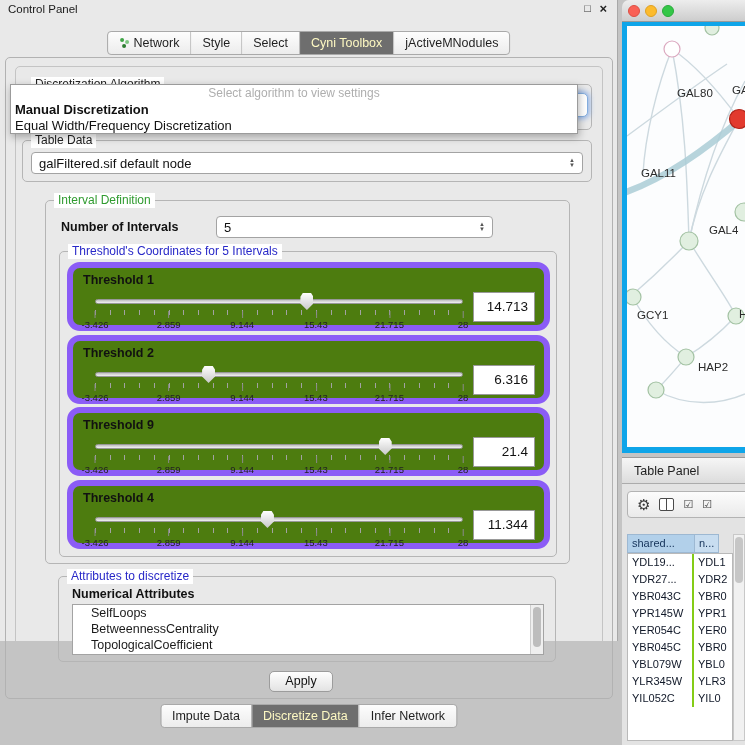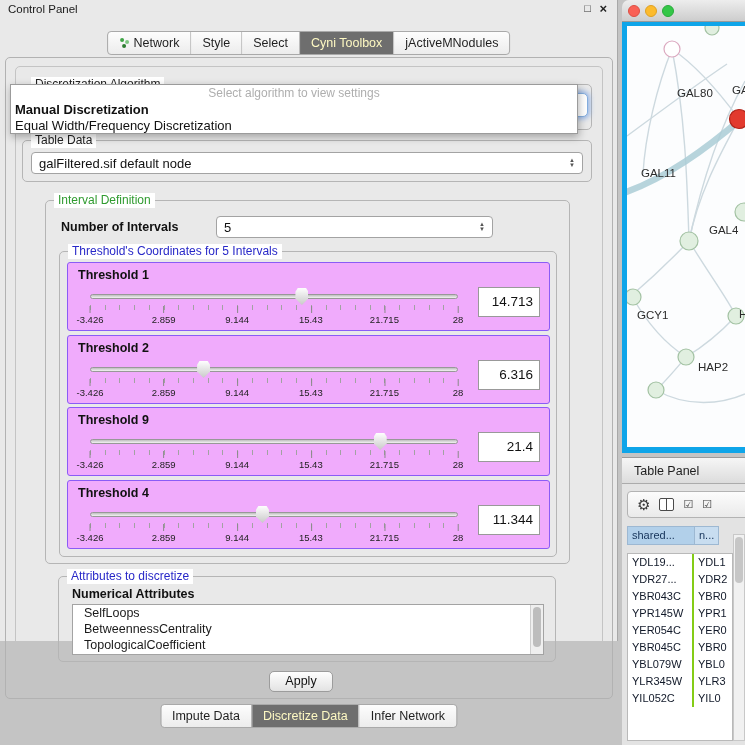--- a/index.html
+++ b/index.html
@@ -42,34 +42,34 @@
   .g-td{left:22px;top:140px;width:570px;height:42px}
   .combo{position:absolute;background:#fff;border:1px solid #a3a3a3;border-radius:4px;display:flex;align-items:center;font-size:13px;color:#111;padding:0 7px}
   .stepper{margin-left:auto;display:flex;flex-direction:column;align-items:center;line-height:5px;font-size:6px;color:#555;padding-left:6px}
   .td-combo{left:8px;right:8px;top:11px;height:22px}
 
   .g-int{left:45px;top:200px;width:525px;height:364px}
   .noi-label{position:absolute;left:15px;top:19px;font-size:12.5px;font-weight:bold;color:#111}
   .noi-combo{left:170px;top:15px;width:277px;height:22px}
 
   .g-thr{left:13px;top:50px;width:498px;height:306px}
-  .thr{position:absolute;left:7px;width:483px;height:69px;border:1px solid #8b5cf6;border-radius:3px;background:#f0abfc}
+  .thr{position:absolute;left:7px;width:483px;height:69px;border:6px solid #8b5cf6;border-radius:13px;background:#4d7c0f}
   .thr-label{position:absolute;left:10px;top:5px;font-size:12.5px;font-weight:bold;color:#111}
   .valbox{position:absolute;right:9px;top:24px;width:62px;height:30px;background:#fff;border:1px solid #999;font-size:13.5px;color:#111;text-align:right;line-height:28px;padding-right:6px}
   .slider{position:absolute;left:22px;top:24px;width:368px;height:42px}
   .track{position:absolute;left:0;right:0;top:7px;height:5px;background:linear-gradient(#bfbfbf,#f2f2f2);border:1px solid #989898;border-radius:3px}
   .thumb{position:absolute;top:1px;width:13px;height:17px;margin-left:-7px;background:linear-gradient(#fefefe,#c9c9c9);clip-path:polygon(18% 0,82% 0,100% 22%,100% 62%,50% 100%,0 62%,0 22%);filter:drop-shadow(0 0 .6px #6f6f6f)}
   .ticks{position:absolute;left:0;right:0;top:18px;height:5px;background:repeating-linear-gradient(90deg,#a2a2a2 0,#a2a2a2 1px,transparent 1px,transparent 4%)}
   .tlbl{position:absolute;top:19px;transform:translateX(-50%);font-size:9.5px;color:#222;white-space:nowrap;padding-top:8px}
   .tlbl::before{content:"";position:absolute;left:50%;top:0;width:1px;height:7px;background:#8a8a8a}
 
   .g-attr{left:58px;top:576px;width:498px;height:86px}
   .num-attr{position:absolute;left:13px;top:10px;font-size:12.5px;font-weight:bold;color:#111}
   .listbox{position:absolute;left:13px;top:27px;width:472px;height:51px;background:#fff;border:1px solid #a3a3a3;overflow:hidden}
-  .list-item{font-size:12.5px;color:#1a1a1a;line-height:16px;padding-left:11px;white-space:nowrap}
+  .list-item{font-size:12.5px;color:#1a1a1a;line-height:16px;padding-left:18px;white-space:nowrap}
   .lb-scroll{position:absolute;right:0;top:0;bottom:0;width:13px;background:#efefef;border-left:1px solid #cfcfcf}
   .lb-thumb{position:absolute;left:2px;right:2px;top:2px;height:40px;background:#bdbdbd;border-radius:4px}
 
   .apply-btn{position:absolute;left:269px;top:671px;width:64px;height:21px;background:linear-gradient(#fefefe,#e3e3e3);border:1px solid #9c9c9c;border-radius:5px;font-size:12.5px;color:#111;text-align:center;line-height:19px;cursor:default}
 
   
   .net-win{position:absolute;left:622px;top:0;width:123px;height:453px}
   .net-tb{position:absolute;left:0;top:0;right:0;height:22px;background:linear-gradient(#ededed,#cdcdcd);border-bottom:1px solid #999;border-top-left-radius:7px}
   .dot{position:absolute;top:5px;width:12px;height:12px;border-radius:50%}
   .dot.r{left:6px;background:#f96156;border:1px solid #dd4f44}
@@ -82,21 +82,21 @@
 
   
   .tp-bar{position:absolute;left:622px;top:457px;width:123px;height:27px;background:linear-gradient(#f6f6f6,#dcdcdc);border-top:1px solid #9b9b9b;border-bottom:1px solid #ababab}
   .tp-bar-title{position:absolute;left:12px;top:6px;font-size:12.5px;color:#1d1d1d}
   .tp-body{position:absolute;left:622px;top:484px;width:123px;height:261px;background:#e3e3e3;overflow:hidden}
   .tp-toolbar{position:absolute;left:5px;top:7px;width:132px;height:27px;background:linear-gradient(#fcfcfc,#eaeaea);border:1px solid #b3b3b3;border-radius:4px;display:flex;align-items:center;gap:9px;padding:0 9px}
   .gear{font-size:15px;color:#3a3a3a;line-height:1}
   .colicon{width:15px;height:13px;border:1.5px solid #4a4a4a;border-radius:2px;position:relative;background:#fff;flex:none}
   .colicon::before{content:"";position:absolute;left:5.5px;top:0;bottom:0;width:1.5px;background:#4a4a4a}
   .chk{font-size:11px;color:#3a3a3a}
-  .tp-grid-head{position:absolute;left:5px;top:42px;width:92px;height:19px;display:flex}
+  .tp-grid-head{position:absolute;left:5px;top:50px;width:92px;height:19px;display:flex}
   .gh-c{font-size:11px;color:#15335a;line-height:17px;padding:0 4px;border:1px solid #9db8d2;overflow:hidden;white-space:nowrap}
   .gh-c.c1{width:68px;background:#b2d0ea}
   .gh-c.c2{flex:1;background:#c8ddf0;border-left:none}
   .tp-grid{position:absolute;left:5px;top:69px;width:106px;bottom:4px;background:#fff;border:1px solid #b9b9b9;overflow:hidden}
   .g-row{display:flex;height:17px}
   .g-cell{font-size:11px;color:#101828;line-height:17px;padding:0 4px;overflow:hidden;white-space:nowrap}
   .g-cell.c1{width:66px;border-right:2px solid #84cc16}
   .g-cell.c2{flex:1}
   .tp-vscroll{position:absolute;right:0;top:50px;width:12px;bottom:4px;background:#f1f1f1;border:1px solid #c8c8c8}
   .tp-vthumb{position:absolute;left:1px;right:1px;top:2px;height:46px;background:#c6c6c6;border-radius:4px}

